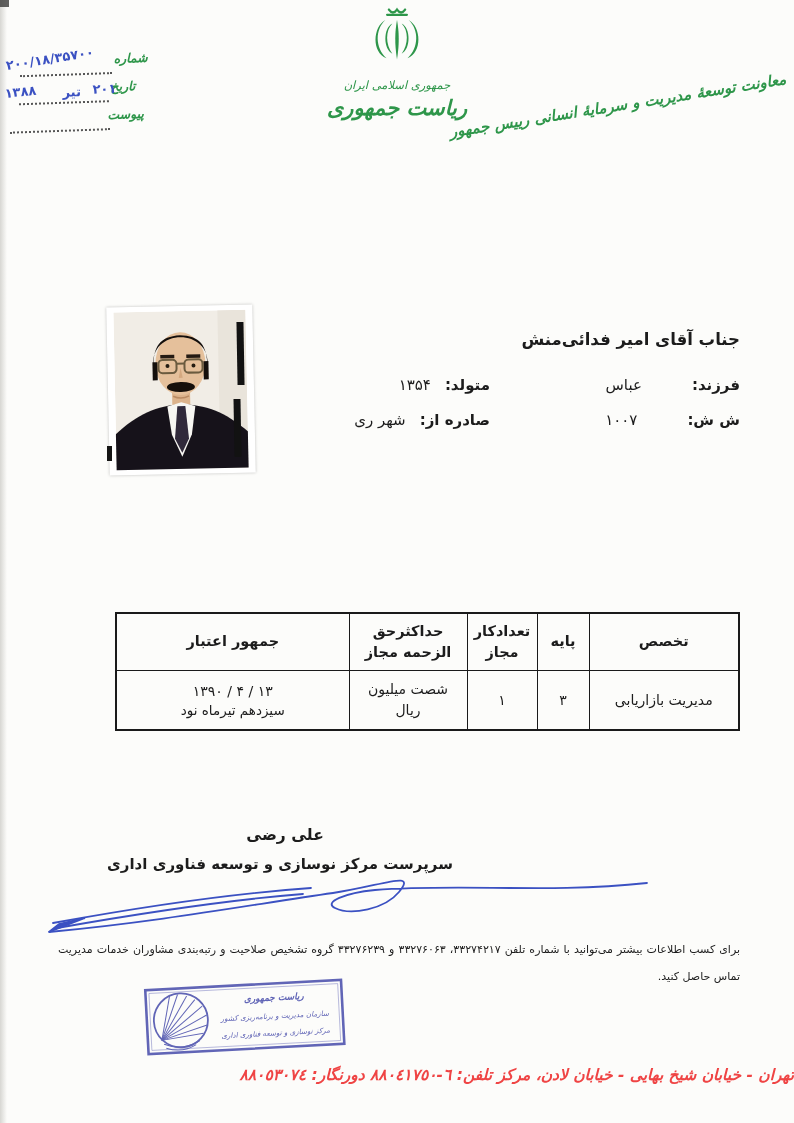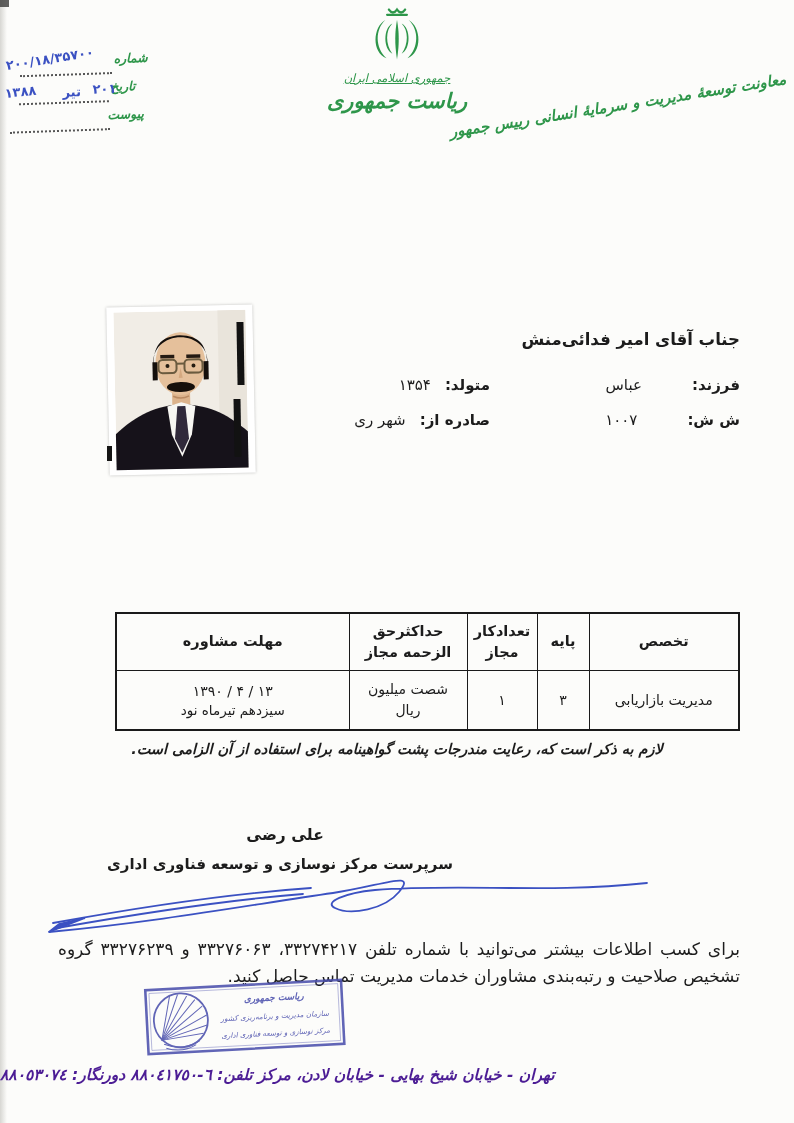--- a/index.html
+++ b/index.html
@@ -20,21 +20,21 @@
 
   
   .ref-block{position:absolute;left:6px;top:24px;width:158px;height:100px;transform:rotate(-2deg);}
   .ref-label{position:absolute;color:#2e964a;font-size:12.5px;font-style:italic;font-weight:600;}
   .dotline{position:absolute;border-bottom:2px dotted #555;height:1px;}
   .hand{position:absolute;color:#3b51c2;font-size:13px;font-weight:600;letter-spacing:1px;white-space:nowrap;}
 
   
   .center-head{position:absolute;left:0;right:0;top:6px;text-align:center;}
   .emblem{display:block;margin:0 auto;}
-  .country{color:#2e964a;font-size:11.5px;font-style:italic;margin-top:1px;text-decoration:underline;}
+  .country{color:#2e964a;font-size:11.5px;font-style:italic;margin-top:8px;}
   .office{color:#2e964a;font-size:21px;font-weight:bold;font-style:italic;margin-top:4px;}
 
   
   .deputy{position:absolute;top:70px;right:8px;width:310px;text-align:center;
     transform:rotate(-9deg);transform-origin:100% 50%;
     color:#2e964a;font-size:15px;font-weight:600;font-style:italic;white-space:nowrap;}
 
   .basmala{position:absolute;top:218px;left:140px;right:0;text-align:center;font-size:13.5px;font-weight:bold;}
   .cert-title{position:absolute;top:258px;left:0;right:0;text-align:center;font-size:19.5px;font-weight:bold;letter-spacing:.5px;}
 
@@ -71,27 +71,27 @@
 
   .note{position:absolute;top:741px;left:40px;right:40px;text-align:center;
     font-size:14.5px;font-style:italic;font-weight:600;}
 
   
   .sig-name{position:absolute;left:210px;top:826px;width:150px;text-align:center;font-size:15.5px;font-weight:bold;}
   .sig-title{position:absolute;left:95px;top:855px;width:370px;text-align:center;font-size:15px;font-weight:bold;}
   .sig-svg{position:absolute;left:45px;top:856px;width:610px;height:85px;}
 
   .contact{position:absolute;right:54px;left:58px;top:936px;margin:0;
-    font-size:17px;line-height:27px;text-align:justify;}
+    font-size:11px;line-height:27px;text-align:justify;}
 
   
   .stamp{position:absolute;left:145px;top:980px;width:200px;height:82px;transform:rotate(-3deg);opacity:.88;}
 
-  .address{position:absolute;left:0;right:0;top:1066px;text-align:left;
-    color:#4c1d95;font-size:15.5px;font-weight:600;font-style:italic;}
+  .address{position:absolute;left:0;right:0;top:1066px;text-align:right;
+    color:#ef4444;font-size:15.5px;font-weight:600;font-style:italic;}
 </style>
 </head>
 <body>
 
 <div class="page">
 
   <div class="left-edge"></div>
   <div class="corner-mark"></div>
 
   <div class="ref-block">
@@ -189,39 +189,38 @@
         <col>
     </colgroup>
     <thead>
       <tr>
         <th>تخصص</th>
         <th>پایه</th>
         <th>تعدادکار
 مجاز</th>
         <th>حداکثرحق
 الزحمه مجاز</th>
-        <th>مهلت مشاوره</th>
+        <th>جمهور اعتبار</th>
       </tr>
     </thead>
     <tbody>
       <tr>
         <td class="specialty">مدیریت بازاریابی</td>
         <td>۳</td>
         <td>۱</td>
         <td class="fee">شصت میلیون
 ریال</td>
         <td>
           <div class="vdate">۱۳ / ۴ / ۱۳۹۰</div>
           <div class="vwords">سیزدهم تیرماه نود</div>
         </td>
       </tr>
     </tbody>
   </table>
 
-  <div class="note">لازم به ذکر است که، رعایت مندرجات پشت گواهینامه برای استفاده از آن الزامی است.</div>
 
   <div class="sig-name">علی رضی</div>
   <div class="sig-title">سرپرست مرکز نوسازی و توسعه فناوری اداری</div>
   <svg class="sig-svg" viewBox="0 0 610 85" aria-hidden="true">
     <g fill="none" stroke="#3b51c2" stroke-width="1.8" stroke-linecap="round">
       <path d="M12,72 C80,60 170,45 258,38"></path>
       <path d="M8,67 C90,52 180,38 266,32"></path>
       <path d="M4,76 C120,65 210,48 288,37 C340,29 372,14 354,36 C340,53 306,60 290,52 C278,46 300,37 330,34 C420,27 500,38 602,27"></path>
       <path d="M4,76 L40,62 L14,68 Z" fill="#3b51c2"></path>
     </g>

